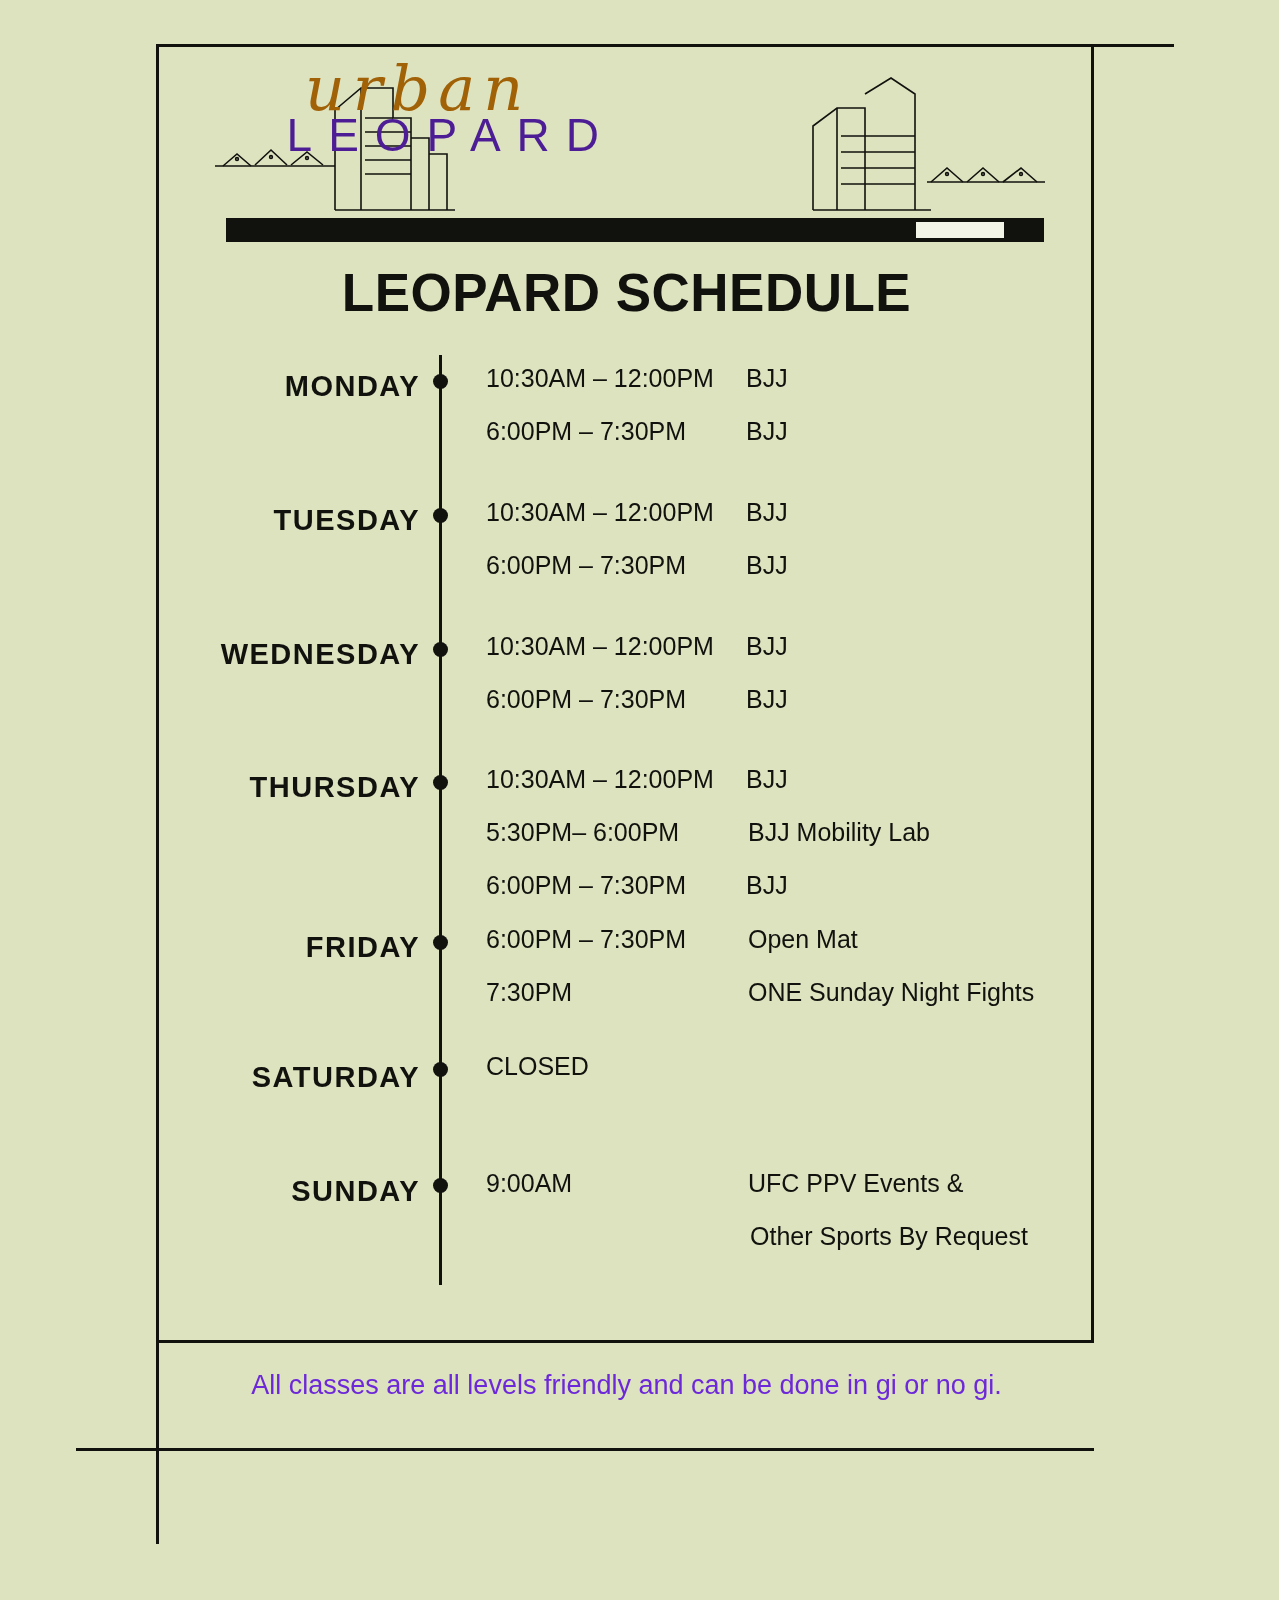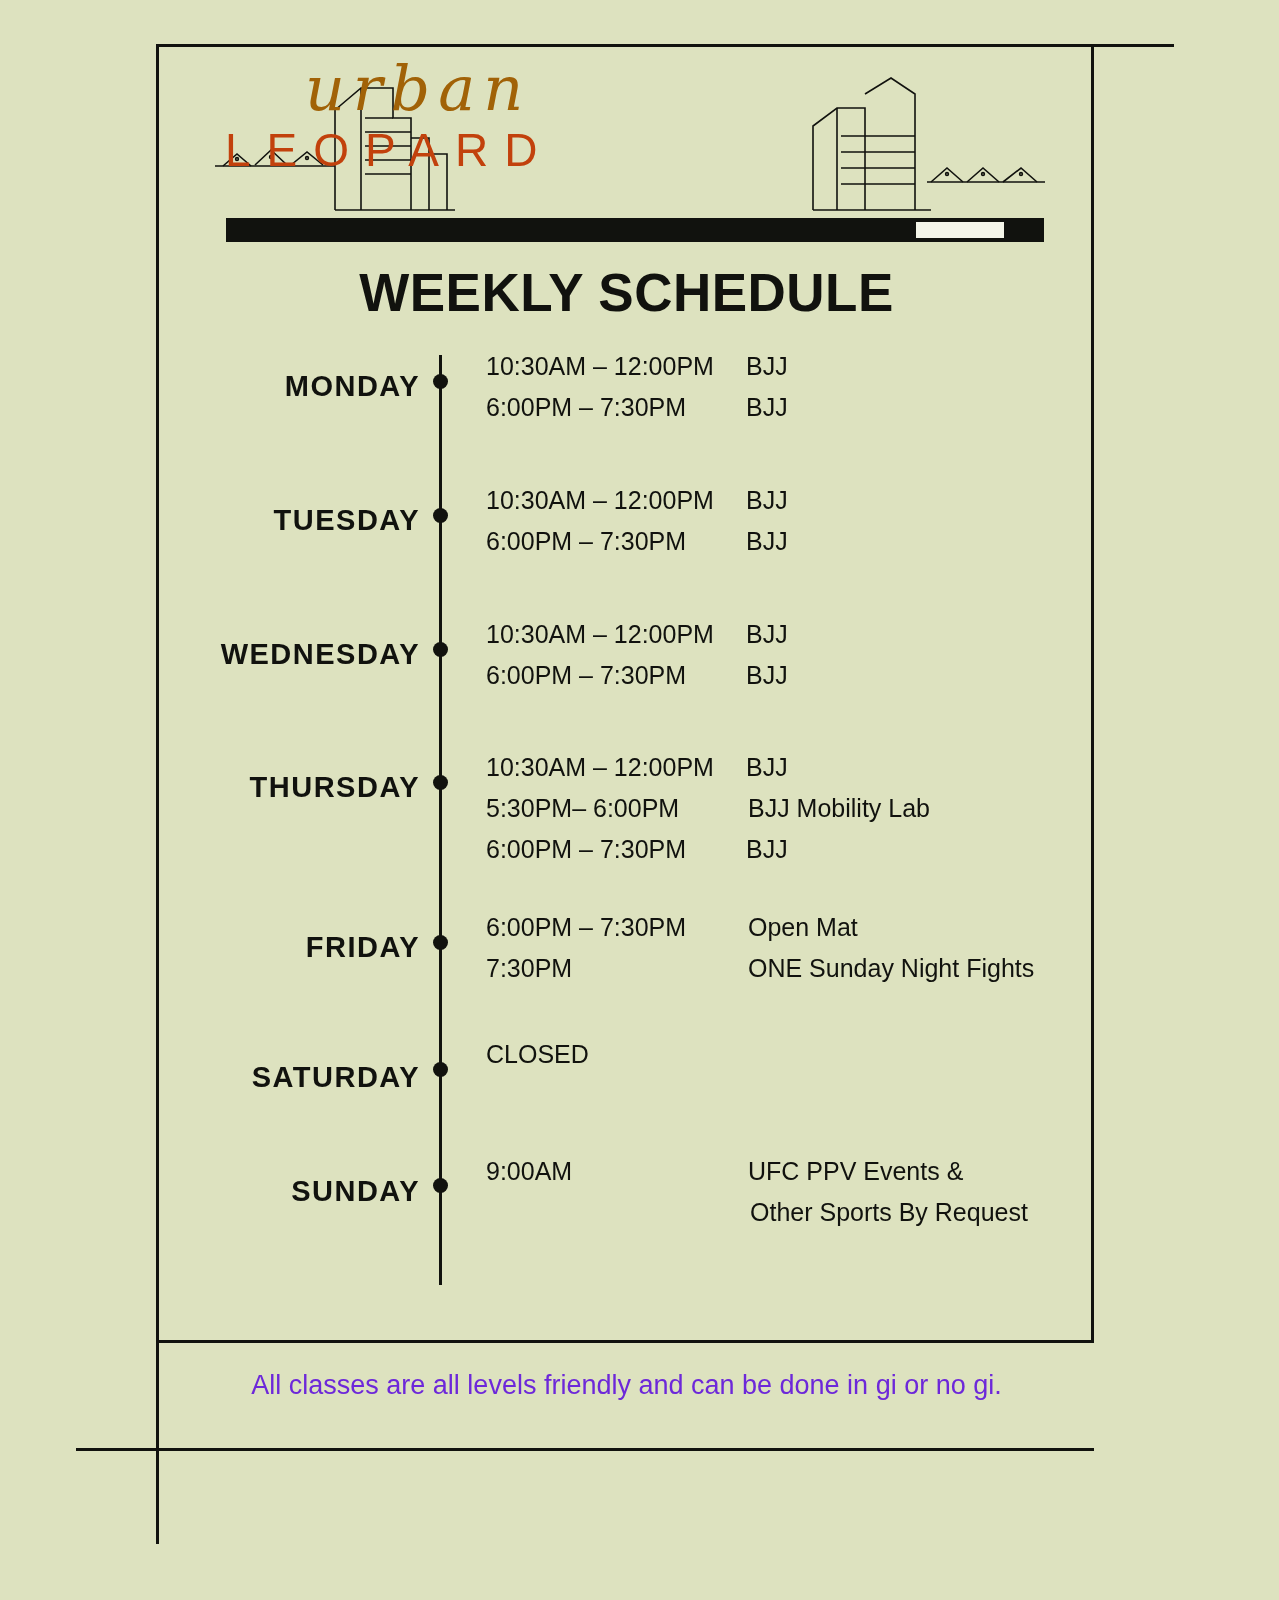--- a/index.html
+++ b/index.html
@@ -45,27 +45,27 @@
     font-family: "DejaVu Serif", serif;
     font-style: italic;
     font-size: 62px;
     letter-spacing: 8px;
     color: #a16207;
     line-height: 1;
   }
   .logo-word {
     position: absolute;
     left: 225px;
-    top: 127px;
+    top: 112px;
     width: 390px;
-    text-align: left;
+    text-align: right;
     font-family: "Liberation Sans", sans-serif;
     font-size: 46px;
     letter-spacing: 16px;
-    color: #c2410c;
+    color: #4c1d95;
     line-height: 1;
   }
   .logo-bar {
     position: absolute;
     left: 226px;
     top: 218px;
     width: 818px;
     height: 24px;
     background: #11120e;
   }
@@ -137,20 +137,21 @@
     left: 486px;
     top: 0;
     width: 600px;
   }
   .entry {
     position: relative;
     height: 41px;
     font-size: 25px;
     color: #11120e;
     white-space: nowrap;
+    margin-top: 12px;
   }
   .entry .time {
     position: absolute;
     left: 0;
     top: 0;
     width: 260px;
   }
   .entry .activity {
     position: absolute;
     left: 260px;
@@ -206,21 +207,21 @@
       <circle cx="768" cy="116" r="1.4"></circle>
       <circle cx="806" cy="116" r="1.4"></circle>
   </svg>
 </div>
 <div class="logo-script">urban</div>
 <div class="logo-word">LEOPARD</div>
 <div class="logo-bar">
   <div class="logo-bar-notch"></div>
 </div>
 
-<div class="title">WEEKLY SCHEDULE</div>
+<div class="title">LEOPARD SCHEDULE</div>
 
 <div class="timeline">
   <div class="dot" style="top:19px"></div>
   <div class="dot" style="top:153px"></div>
   <div class="dot" style="top:287px"></div>
   <div class="dot" style="top:420px"></div>
   <div class="dot" style="top:580px"></div>
   <div class="dot" style="top:707px"></div>
   <div class="dot" style="top:823px"></div>
 </div>

